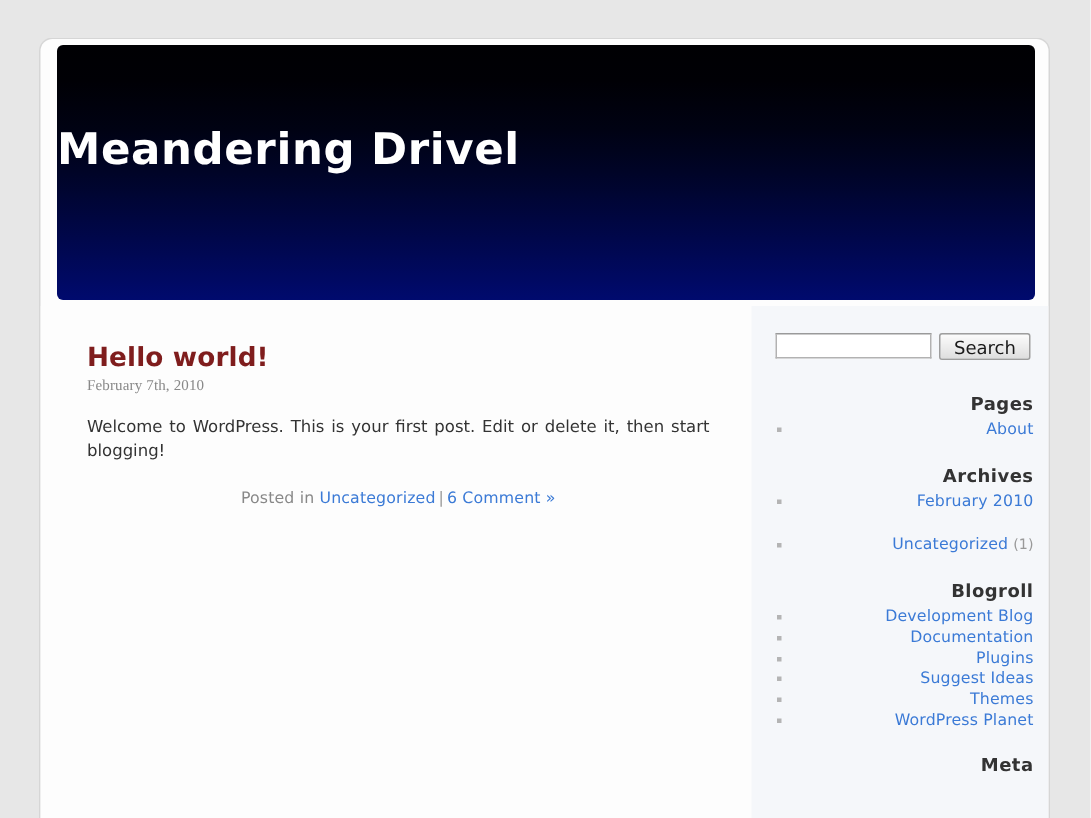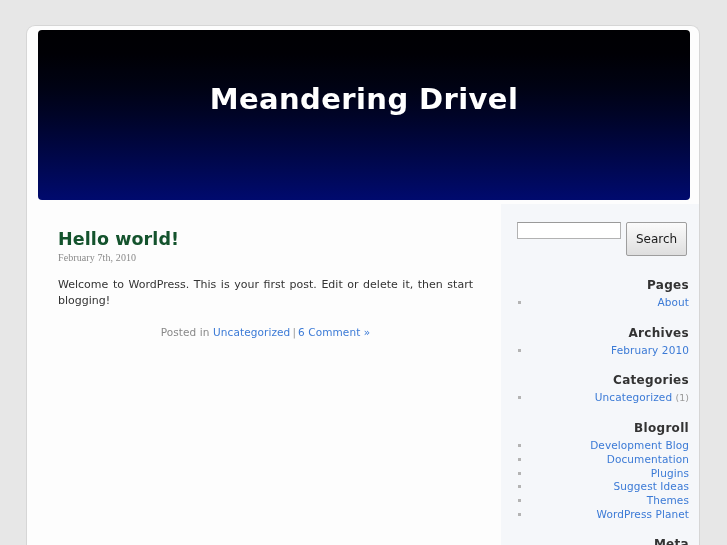--- a/index.html
+++ b/index.html
@@ -40,21 +40,21 @@
         #000003 0%,
         #000005 14%,
         #000213 33%,
         #000427 50%,
         #000640 68%,
         #000855 83%,
         #000a6e 100%);
     border-radius: 4px;
     display: flex;
     align-items: center;
-    justify-content: center;
+    justify-content: flex-start;
     overflow: hidden;
   }
   #site-title {
     color: #ffffff;
     font-size: 29px;
     font-weight: bold;
     letter-spacing: 0.4px;
     font-family: "DejaVu Sans", "Liberation Sans", sans-serif;
     line-height: 1;
     margin: 0;
@@ -77,21 +77,21 @@
   #main-col {
     width: 474px;
     box-sizing: border-box;
     padding: 25px 28px 0 31px;
     background: #fdfdfd;
   }
   .post-title {
     margin: 0;
     font-size: 17.5px;
     font-weight: bold;
-    color: #14532d;
+    color: #7f1d1d;
     letter-spacing: 0.1px;
     line-height: 1.15;
   }
   .post-date {
     margin: 3px 0 0 0;
     font-size: 10px;
     color: #888888;
     letter-spacing: 0.1px;
     font-family: Liberation Serif, serif;
   }
@@ -138,21 +138,21 @@
     border: 1px solid #b2b2b2;
     border-top-color: #9a9a9a;
     background: #ffffff;
     font-size: 11px;
     font-family: "DejaVu Sans", "Liberation Sans", sans-serif;
     padding: 1px 3px;
     color: #333;
     outline: none;
   }
   #search-button {
-    height: 34px;
+    height: 18px;
     padding: 0 9px;
     box-sizing: border-box;
     border: 1px solid #9e9e9e;
     border-radius: 2px;
     background: linear-gradient(to bottom, #fbfbfb 0%, #ededed 50%, #dedede 100%);
     font-size: 12px;
     font-family: "DejaVu Sans", "Liberation Sans", sans-serif;
     color: #1a1a1a;
     cursor: pointer;
     line-height: 19px;
@@ -235,21 +235,20 @@
               <li><span class="bullet"></span><a href="#">About</a></li>
             </ul>
           </div>
           <div class="widget">
             <h3 class="widget-title">Archives</h3>
             <ul class="widget-list">
               <li><span class="bullet"></span><a href="#">February 2010</a></li>
             </ul>
           </div>
           <div class="widget">
-            <h3 class="widget-title">Categories</h3>
             <ul class="widget-list">
               <li><span class="bullet"></span><a href="#">Uncategorized</a> <span class="count">(1)</span></li>
             </ul>
           </div>
           <div class="widget">
             <h3 class="widget-title">Blogroll</h3>
             <ul class="widget-list">
               <li><span class="bullet"></span><a href="#">Development Blog</a></li>
               <li><span class="bullet"></span><a href="#">Documentation</a></li>
               <li><span class="bullet"></span><a href="#">Plugins</a></li>

